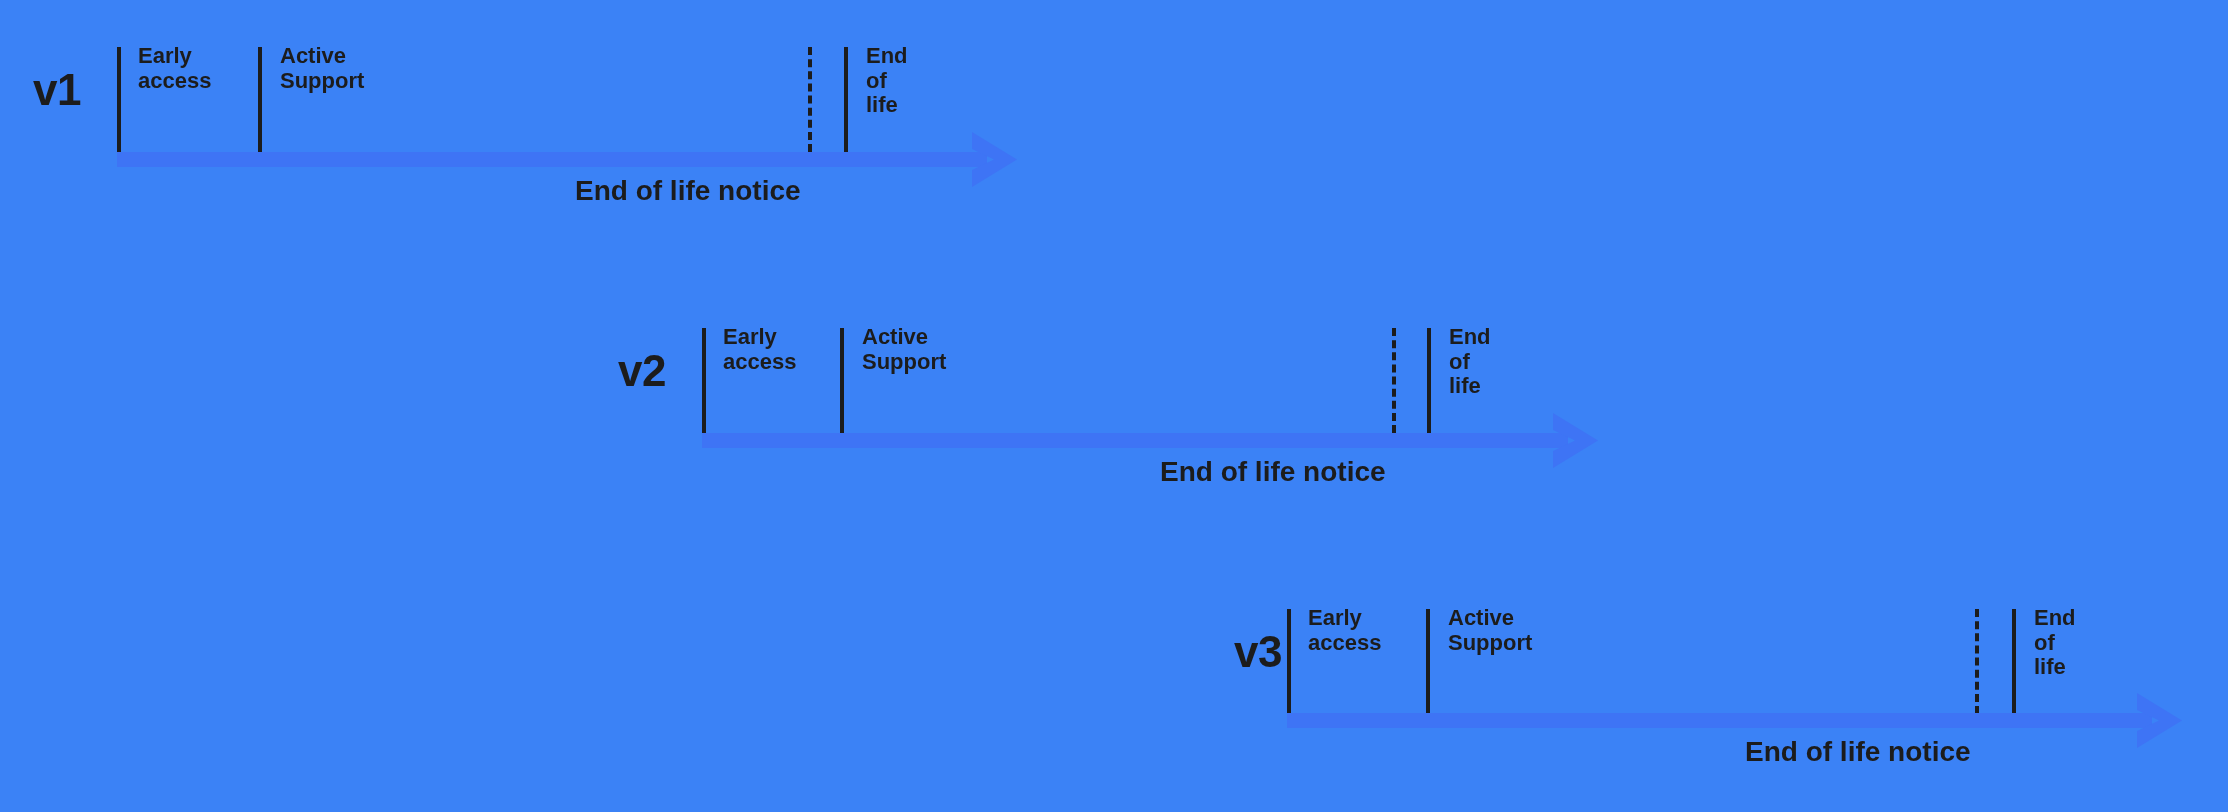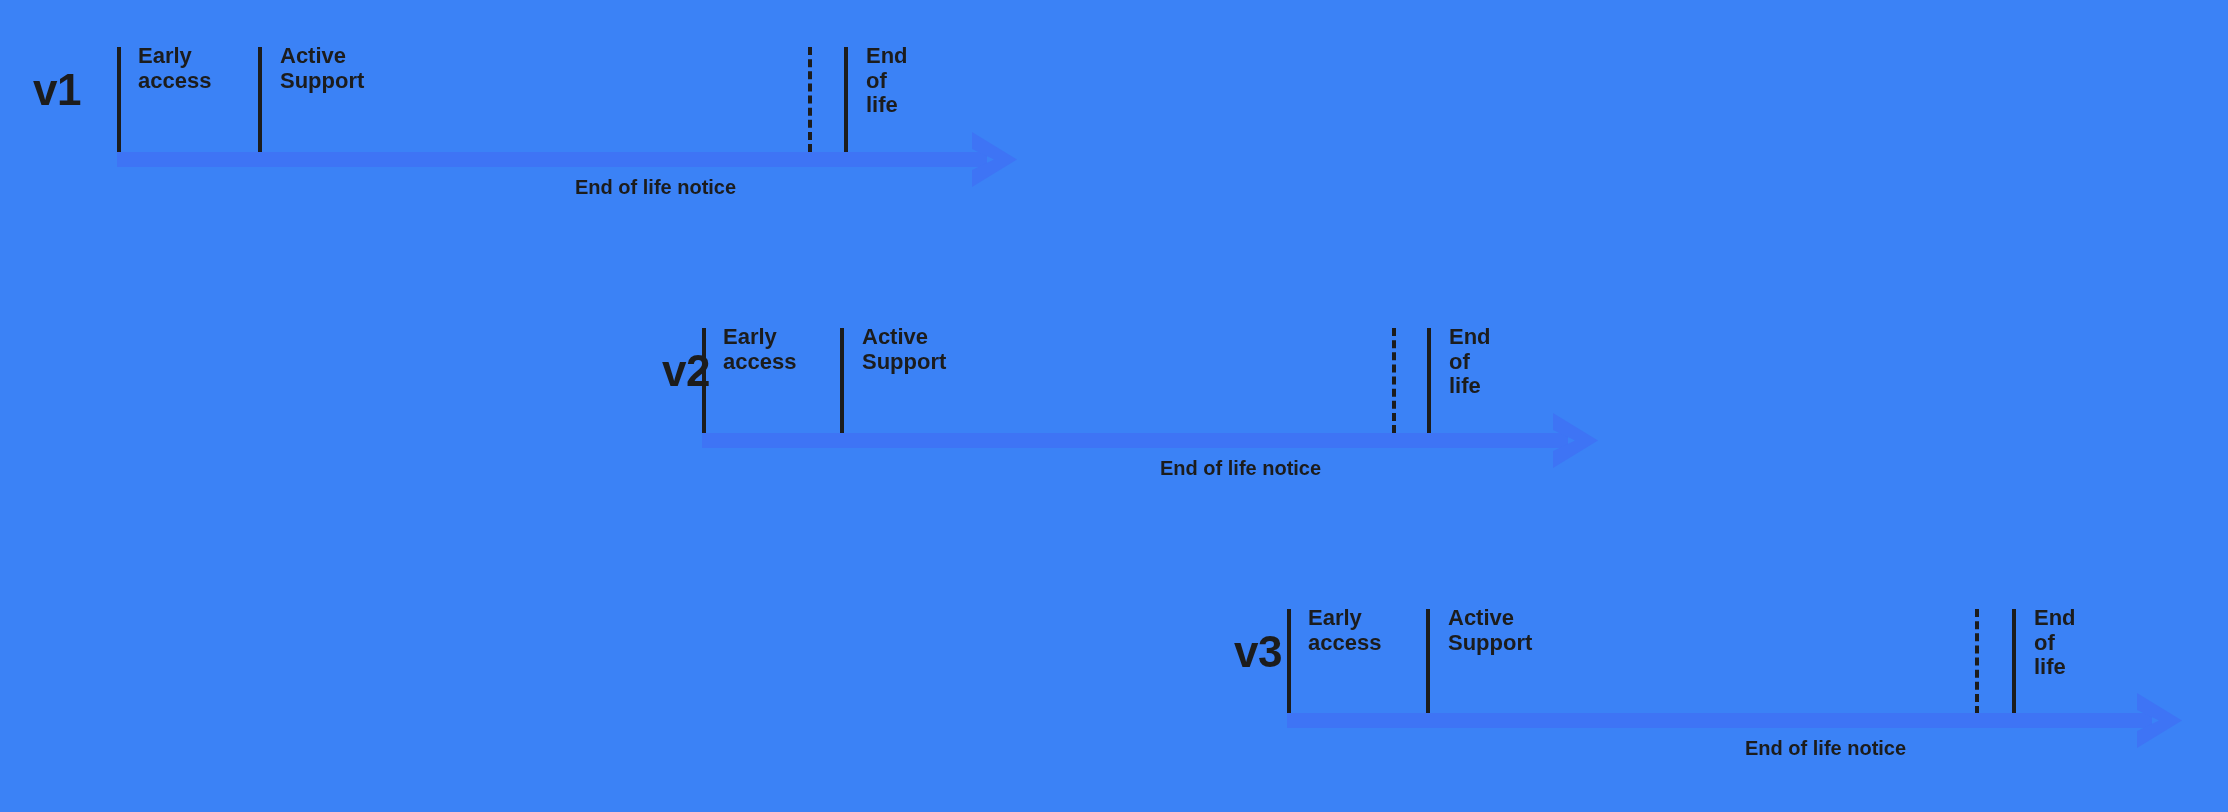--- a/index.html
+++ b/index.html
@@ -73,21 +73,21 @@
   .arrow-head {
     position: absolute;
     width: 0;
     height: 0;
   }
   .arrow-head svg { display: block; }
 
   
   .notice-label {
     position: absolute;
-    font-size: 20px;
+    font-size: 28px;
     font-weight: 700;
     color: #1c1c1c;
     line-height: 1;
     white-space: nowrap;
   }
 </style>
 </head>
 <body>
 
 <div id="canvas">
@@ -117,21 +117,21 @@
       <svg width="56" height="56" viewBox="0 0 56 56" aria-hidden="true">
         <polygon points="6,0 51,27.5 6,55 6,38 28,27.5 6,17" fill="#3e74f5"></polygon>
       </svg>
     </div>
 
     <div class="notice-label" style="left:575px; top:177px;">End of life notice</div>
   </div>
 
   <div class="timeline-row">
 
-    <div class="version-label" style="left:618px; top:349px;margin-left:44px;">v2</div>
+    <div class="version-label" style="left:618px; top:349px;">v2</div>
 
     <div class="vline" style="left:702px; top:328px; height:105px;"></div>
 
     <div class="phase-label" style="left:723px; top:325px;">Early
 access</div>
 
     <div class="vline" style="left:840px; top:328px; height:105px;"></div>
 
     <div class="phase-label" style="left:862px; top:325px;">Active Support</div>
 

